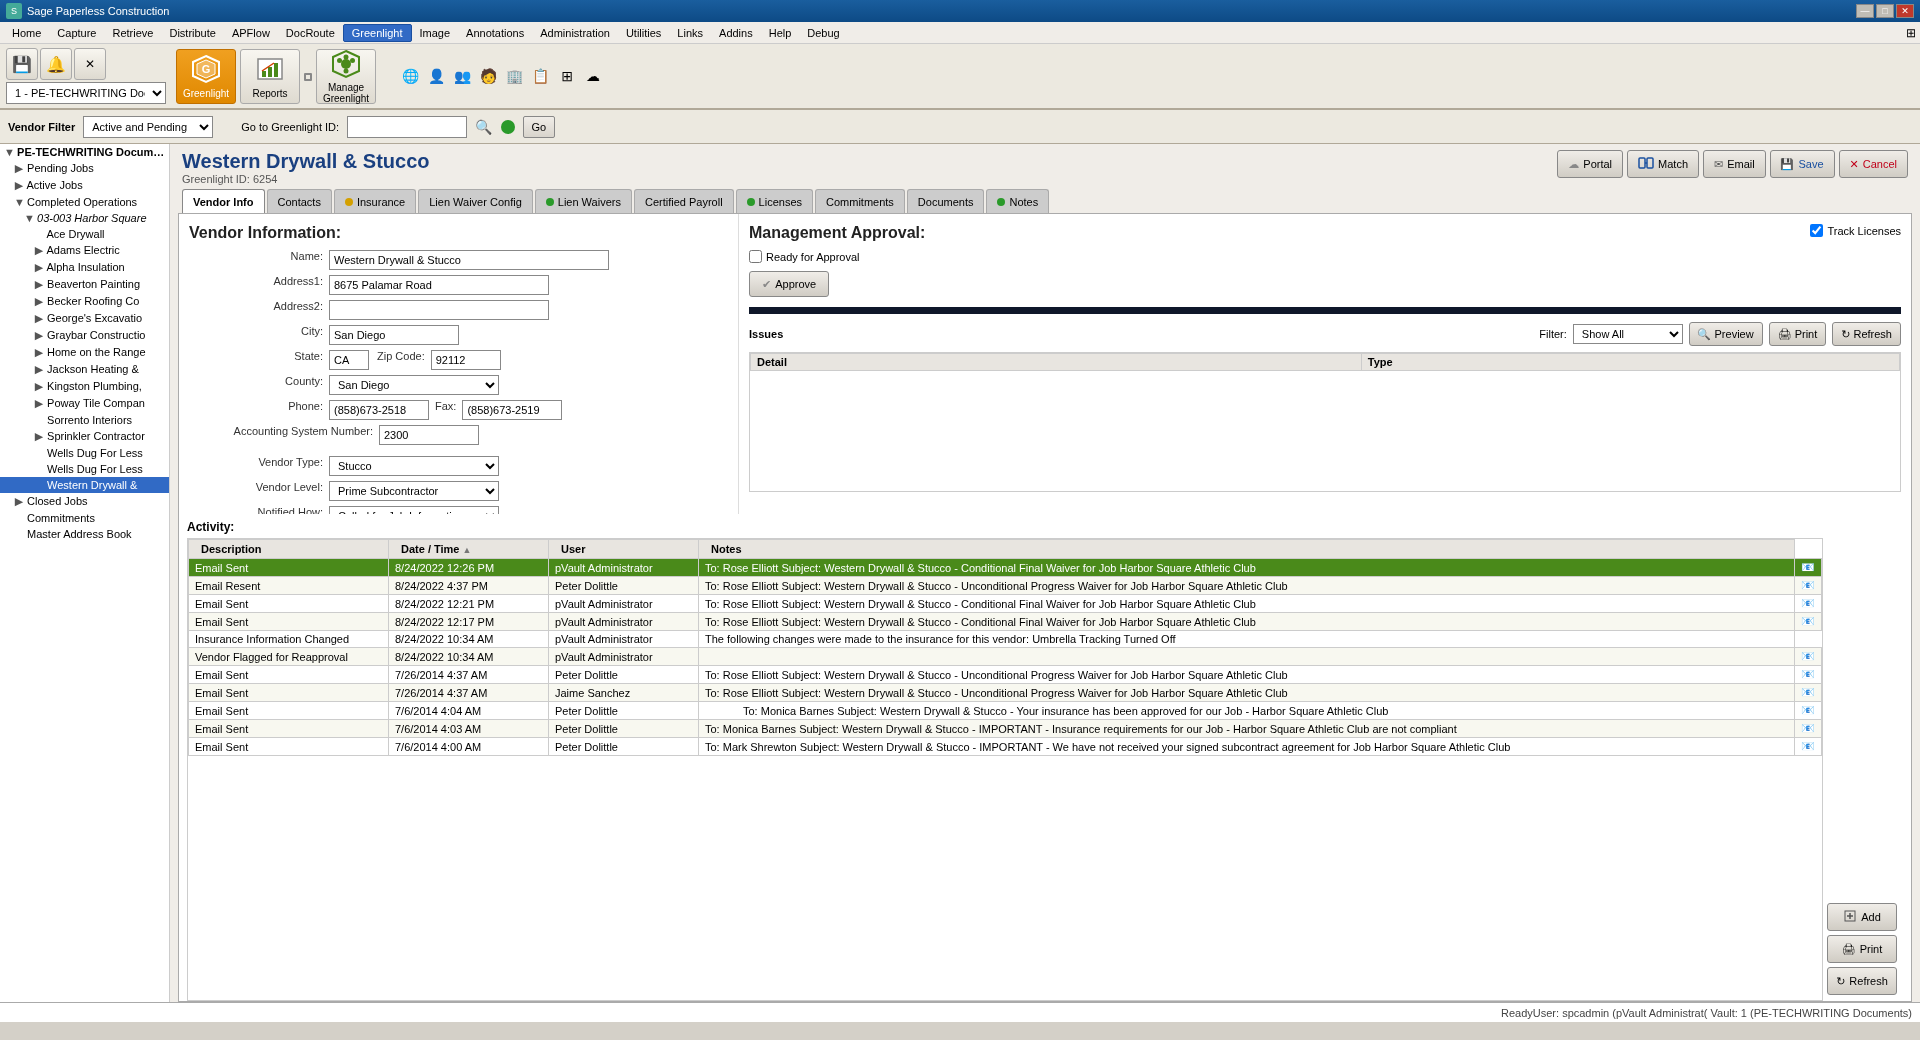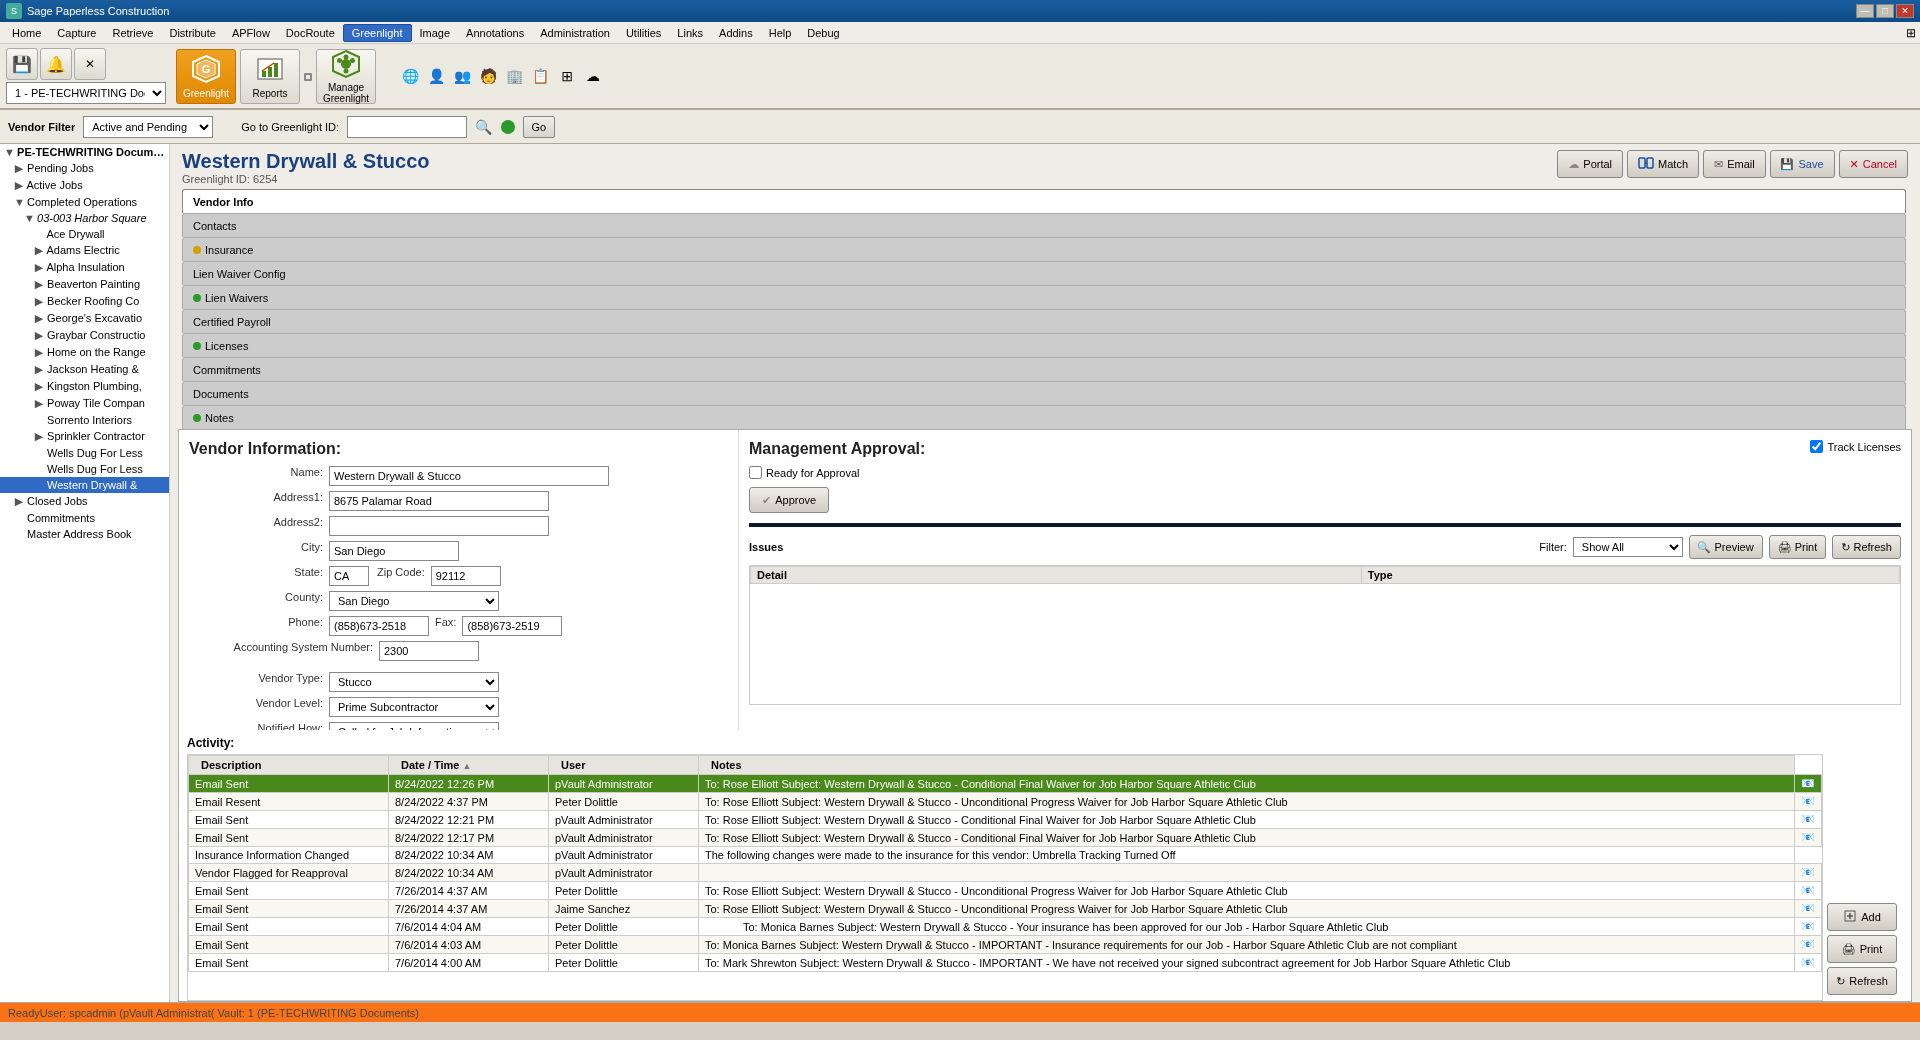--- a/index.html
+++ b/index.html
@@ -164,21 +164,20 @@
       font-size: 11px;
     }
     .hdr-btn.save-btn { color: #1a50a0; }
     .hdr-btn.cancel-btn { color: #c0001a; }
 
     
     .tab-bar {
       display: flex;
       padding: 4px 12px 0;
       gap: 0;
-      flex-direction: column;
     }
     .tab {
       height: 24px;
       padding: 0 10px;
       background: #ccc;
       border: 1px solid #aaa;
       border-bottom: none;
       cursor: pointer;
       display: flex;
       align-items: center;
@@ -260,28 +259,28 @@
       display: flex;
       align-items: center;
       justify-content: center;
       gap: 4px;
       font-size: 11px;
     }
 
     
     .status-bar {
       height: 20px;
-      background: #f97316;
+      background: #ffffff;
       border-top: 1px solid #aaa;
       display: flex;
       align-items: center;
       padding: 0 8px;
       font-size: 11px;
       color: #444;
-      justify-content: flex-start;
+      justify-content: flex-end;
     }
 
     
     ::-webkit-scrollbar { width: 14px; height: 14px; }
     ::-webkit-scrollbar-track { background: #f0ede8; }
     ::-webkit-scrollbar-thumb { background: #b0a898; border: 1px solid #888; }
 
     .checkbox-label { display: flex; align-items: center; gap: 4px; }
     .approve-btn {
       height: 26px;
@@ -718,21 +717,21 @@
                 </label>
               </div>
             </div>
             <div style="margin-bottom:10px;">
               <button class="approve-btn">
                 <span style="color:#888;">✔</span>
                 <span>Approve</span>
               </button>
             </div>
 
-            <div style="border-top:4px solid #0f172a;padding-top:8px;">
+            <div style="border-top:7px solid #0f172a;padding-top:8px;">
               <div class="issues-header">
                 <span style="font-weight:bold;">Issues</span>
                 <div style="margin-left:auto;display:flex;align-items:center;gap:6px;">
                   <span>Filter:</span>
                   <select class="form-input" style="width:110px;">
                     <option>Show All</option>
                   </select>
                   <button class="issues-action-btn">
                     <span>🔍</span>
                     <span>Preview</span>

